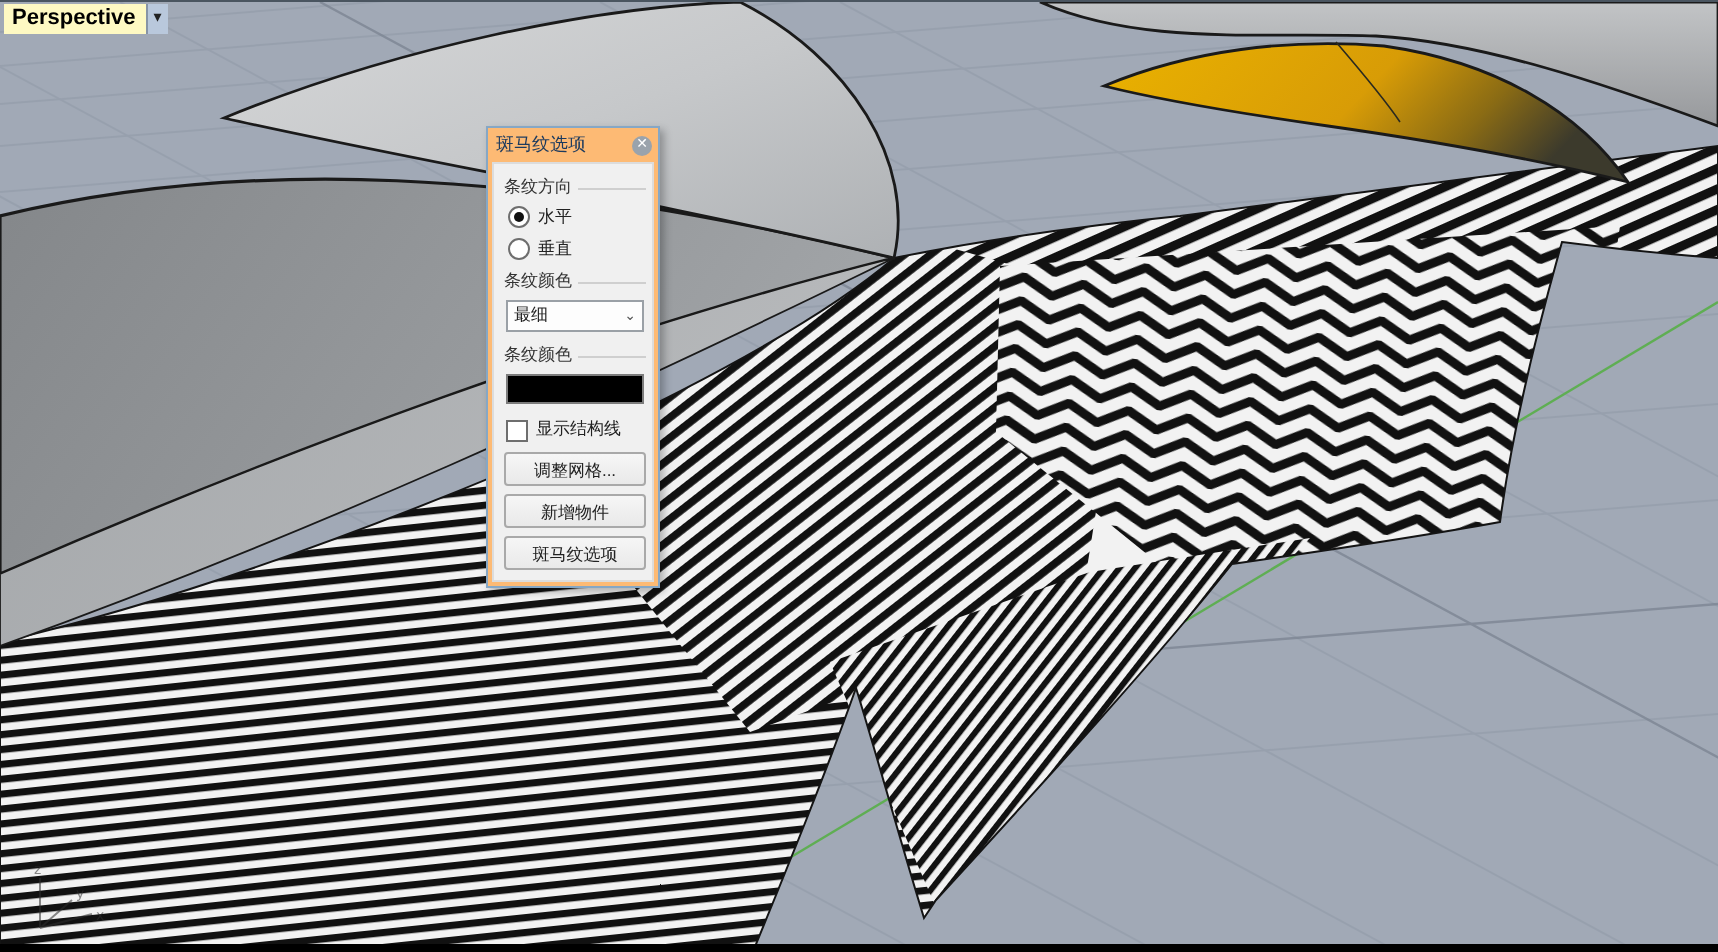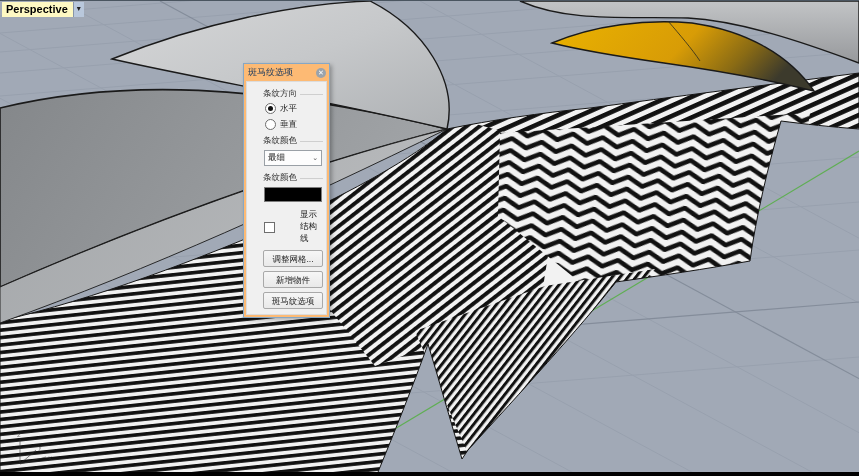--- a/index.html
+++ b/index.html
@@ -11,33 +11,33 @@
   .vp-title{position:absolute;top:1px;left:2px;display:flex;align-items:stretch;z-index:5;}
   .vp-name{background:#fef9c3;color:#000;font-weight:bold;font-size:11px;padding:1px 5px 2px 4px;}
   .vp-arrow{background:#b9c8dc;border-left:1px solid #8794a6;color:#222;font-size:8px;padding:2px 3px 0 3px;}
 
   
   .panel{position:absolute;left:227px;top:62px;width:87px;z-index:10;background:#fdba74;
          border:1px solid #86a7c5;padding:2px;box-sizing:border-box;box-shadow:2px 2px 4px rgba(0,0,0,.28);margin-left:16px;}
   .panel-title{display:flex;align-items:center;justify-content:space-between;height:13px;padding:0 1px 2px 2px;}
   .panel-title .t{font-size:9px;color:#1c3a5e;}
   .close-btn{width:10px;height:10px;border-radius:50%;background:#9aa3ac;color:#fff;font-size:7px;line-height:10px;text-align:center;cursor:default;}
-  .panel-body{background:#f0f0f0;border:1px solid #dcdcdc;padding:4px 3px 4px 16px;}
+  .panel-body{background:#f0f0f0;border:1px solid #dcdcdc;padding:4px 3px 4px 5px;}
   .grp{display:flex;align-items:center;margin:2px 0 3px 0;}
   .grp .gl{font-size:8.5px;color:#333;white-space:nowrap;}
   .grp .rule{flex:1;height:1px;background:#cfcfcf;margin-left:3px;}
   .radio-row{display:flex;margin:3px 0 4px 2px;}
   .radio{width:9px;height:9px;border-radius:50%;border:1px solid #6e6e6e;background:#fff;position:relative;margin-right:4px;flex:none;}
   .radio.checked::after{content:"";position:absolute;left:2px;top:2px;width:5px;height:5px;border-radius:50%;background:#111;}
   .radio-row .rl{font-size:8.5px;color:#222;}
   .select{display:flex;align-items:center;justify-content:space-between;background:#fdfdfd;border:1px solid #9aa0a6;height:14px;margin:2px 1px 6px 1px;padding:0 3px;font-family:Liberation Serif, serif;}
   .select .sv{font-size:8.5px;color:#222;}
   .select .sc{font-size:7px;color:#555;}
   .swatch{height:13px;background:#000;border:1px solid #7c7c7c;margin:2px 1px 7px 1px;}
-  .check-row{display:flex;align-items:center;margin:3px 0 5px 1px;gap:21px;}
+  .check-row{display:flex;align-items:center;margin:3px 0 5px 1px;}
   .checkbox{width:9px;height:9px;border:1px solid #6e6e6e;background:#fff;margin-right:4px;flex:none;}
   .check-row .cl{font-size:8.5px;color:#222;}
   .pbtn{display:block;width:100%;height:17px;margin:0 0 4px 0;background:linear-gradient(#f6f6f6,#e9e9e9);
         border:1px solid #a9a9a9;border-radius:2px;font-size:8.5px;color:#222;text-align:center;line-height:15px;box-sizing:border-box;}
   .pbtn:last-child{margin-bottom:1px;}
 </style>
 </head>
 <body>
 
 <div class="viewport">

